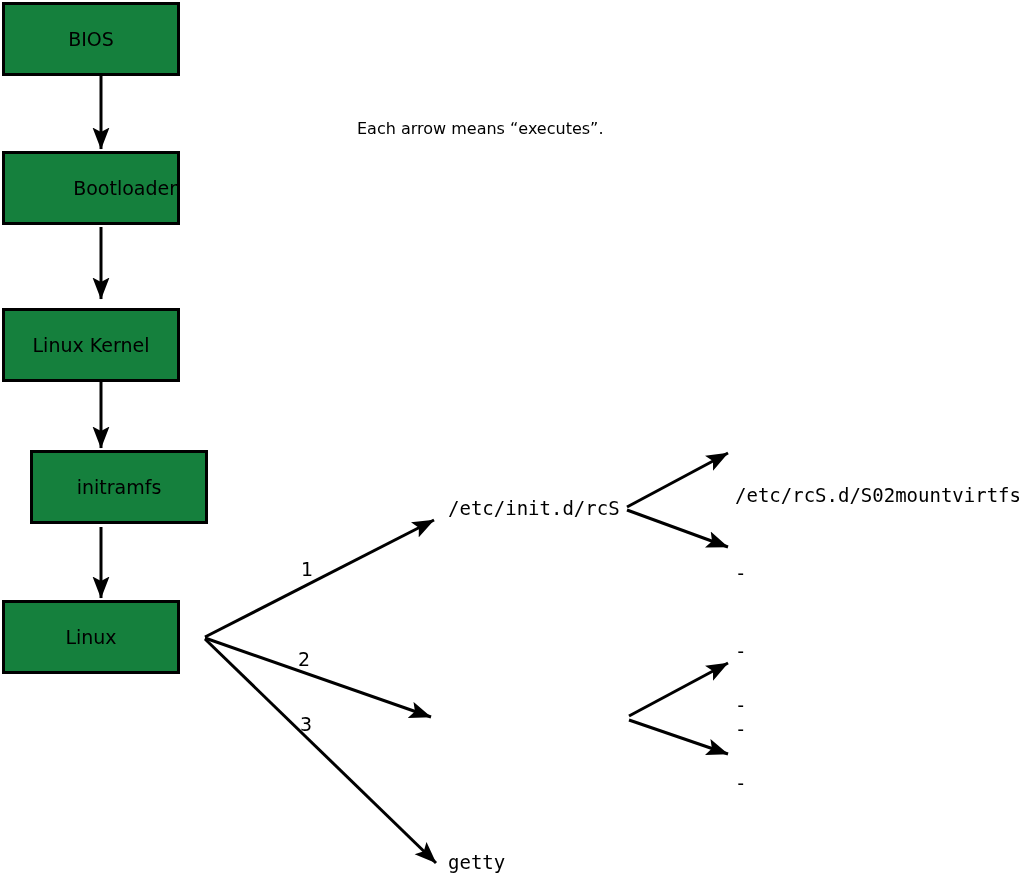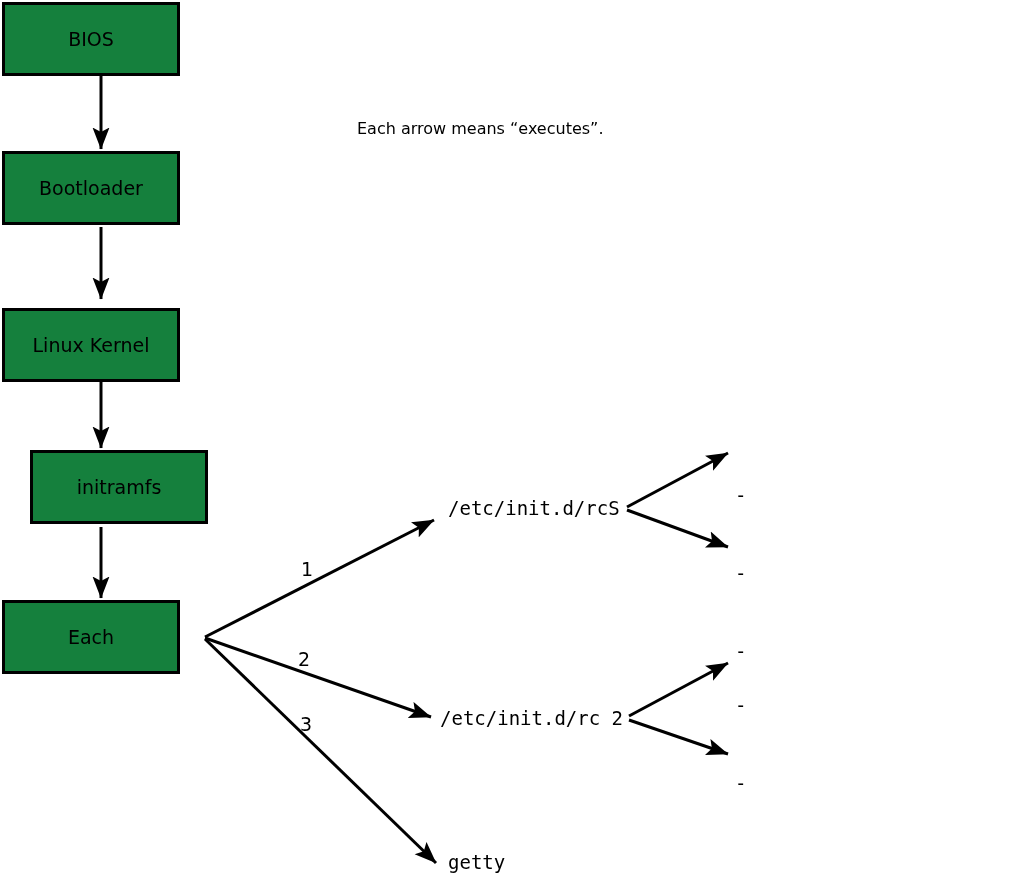--- a/index.html
+++ b/index.html
@@ -24,21 +24,21 @@
     height: 74px;
     box-sizing: border-box;
     border: 3px solid #000000;
     background: #15803d;
     display: flex;
     align-items: center;
     justify-content: center;
     font-size: 19px;
   }
   .node-bios       { top: 2px; }
-  .node-bootloader { top: 151px; }
+  .node-bootloader { top: 151px; justify-content: flex-end; }
   .node-kernel     { top: 308px; }
   .node-initramfs  { top: 450px; margin-left: 28px; }
   .node-init       { top: 600px; }
   .legend {
     position: absolute;
     left: 357px; top: 90px;
     font-size: 16px;
     white-space: nowrap;
     margin-top: 29px;
   }
@@ -95,34 +95,34 @@
   <div class="node node-bootloader">
     <span>Bootloader</span>
   </div>
   <div class="node node-kernel">
     <span>Linux Kernel</span>
   </div>
   <div class="node node-initramfs">
     <span>initramfs</span>
   </div>
   <div class="node node-init">
-    <span>Each</span>
+    <span>Linux</span>
   </div>
 
   <div class="legend">Each arrow means “executes”.</div>
 
   <div class="order-label order-1">1</div>
   <div class="order-label order-2">2</div>
   <div class="order-label order-3">3</div>
 
   <div class="mono script-rcs">/etc/init.d/rcS</div>
-  <div class="mono script-rc2">/etc/init.d/rc 2</div>
   <div class="mono script-getty">getty</div>
 
   <div class="mono children-rcs">
+    <div>/etc/rcS.d/S02mountvirtfs</div>
     <div>-</div>
     <div>-</div>
     <div>-</div>
   </div>
 
   <div class="mono children-rc2">
     <div>-</div>
     <div>-</div>
     
     

